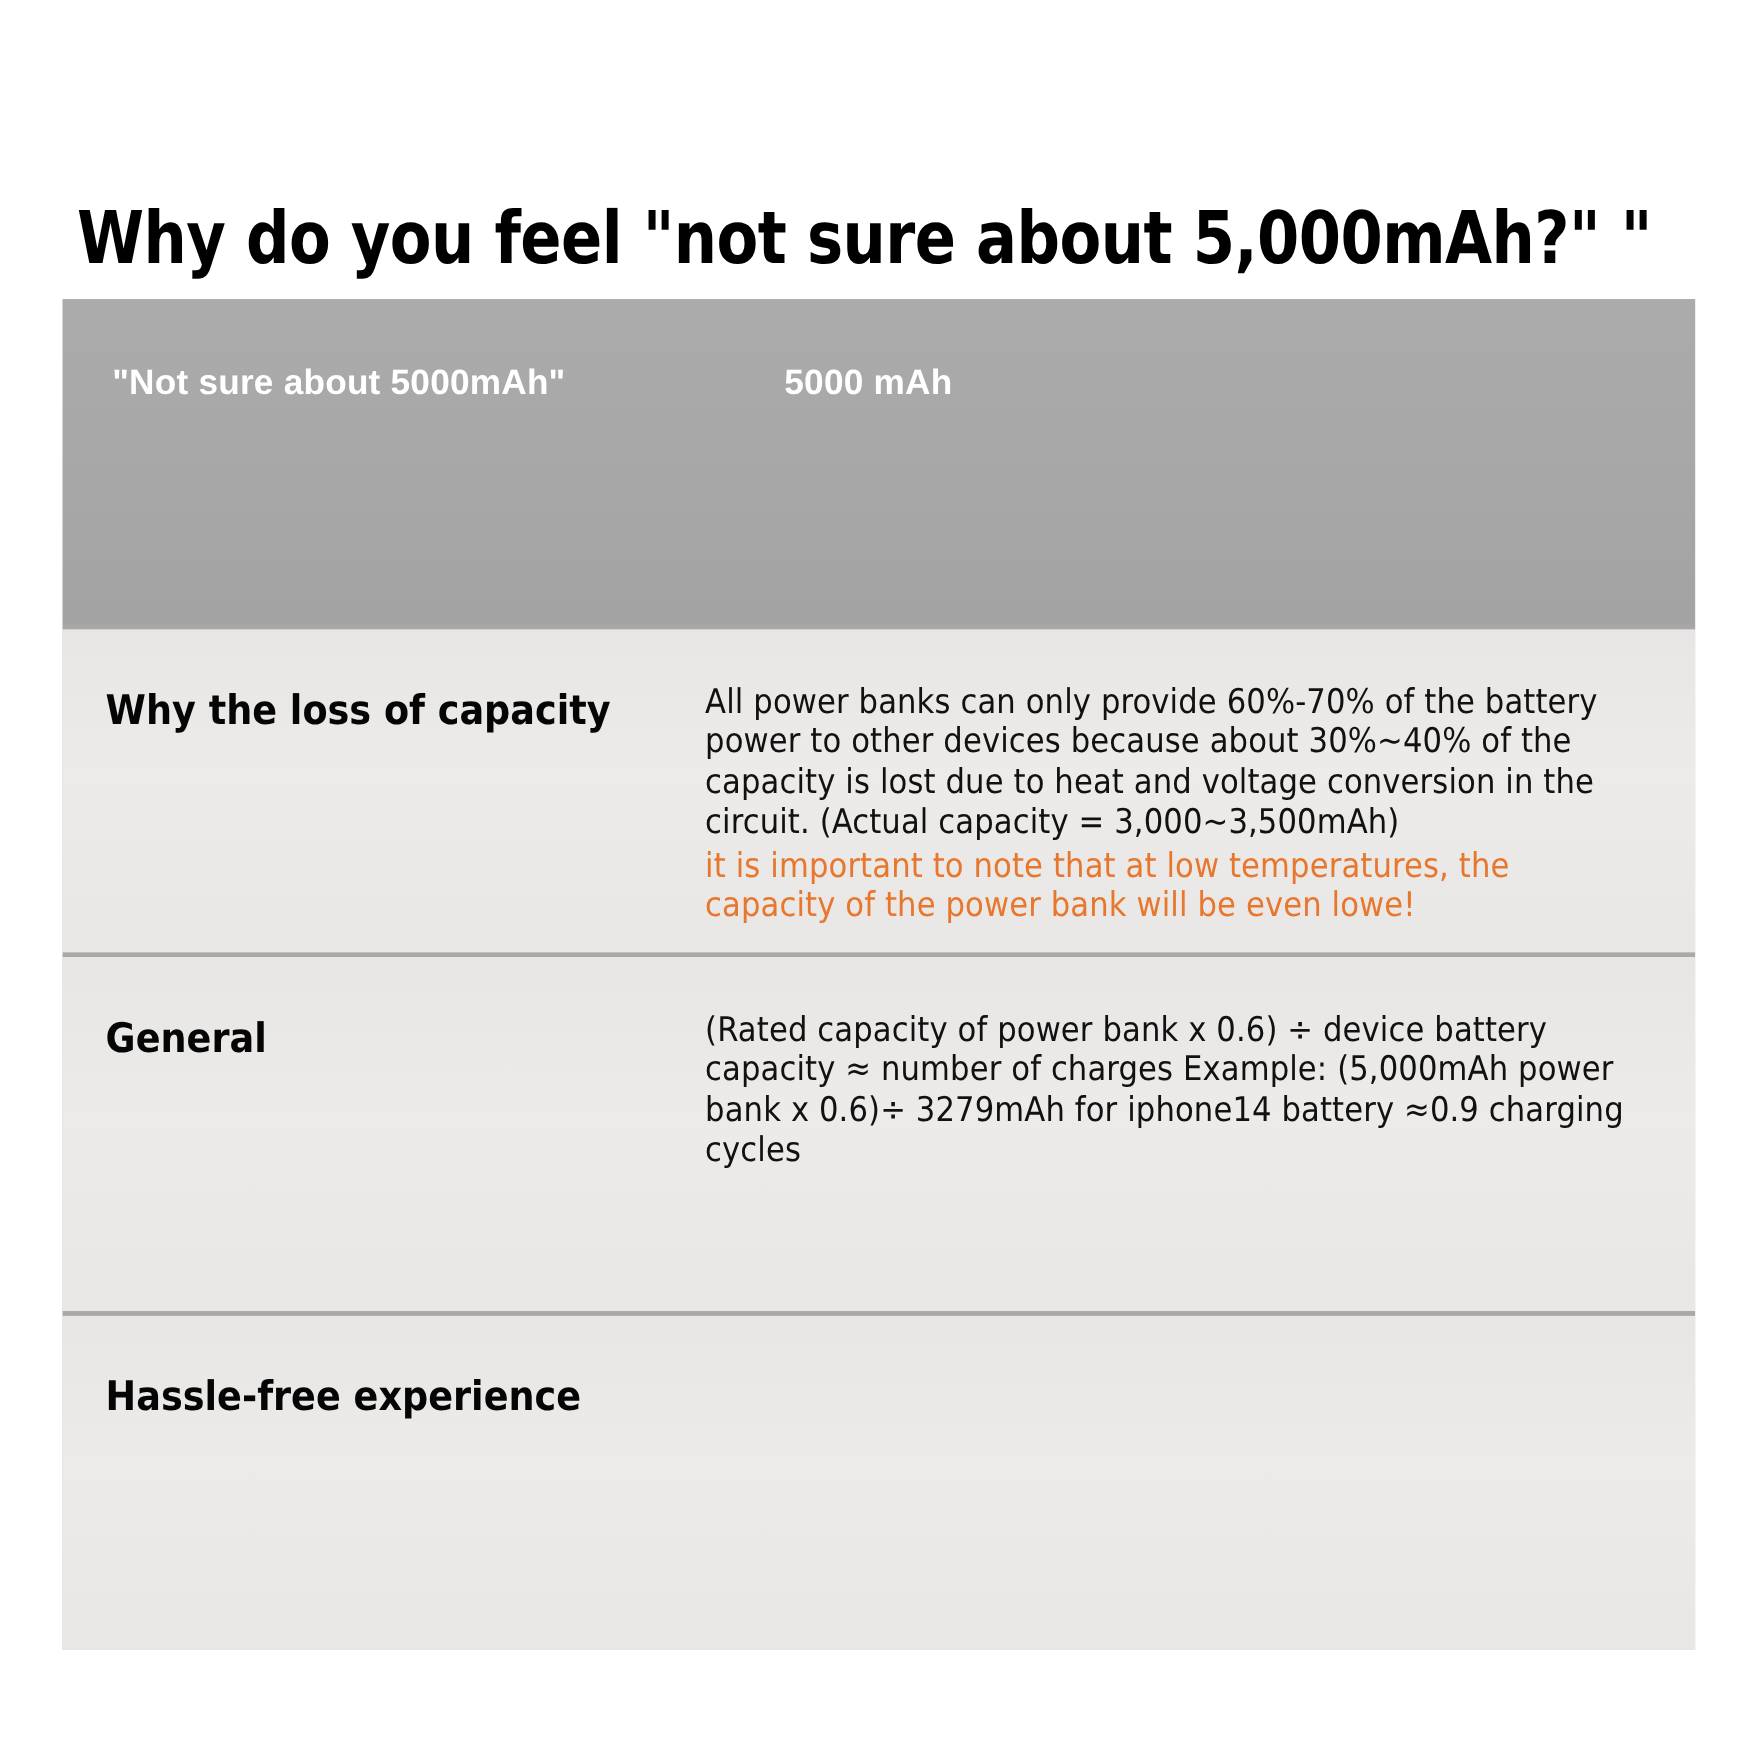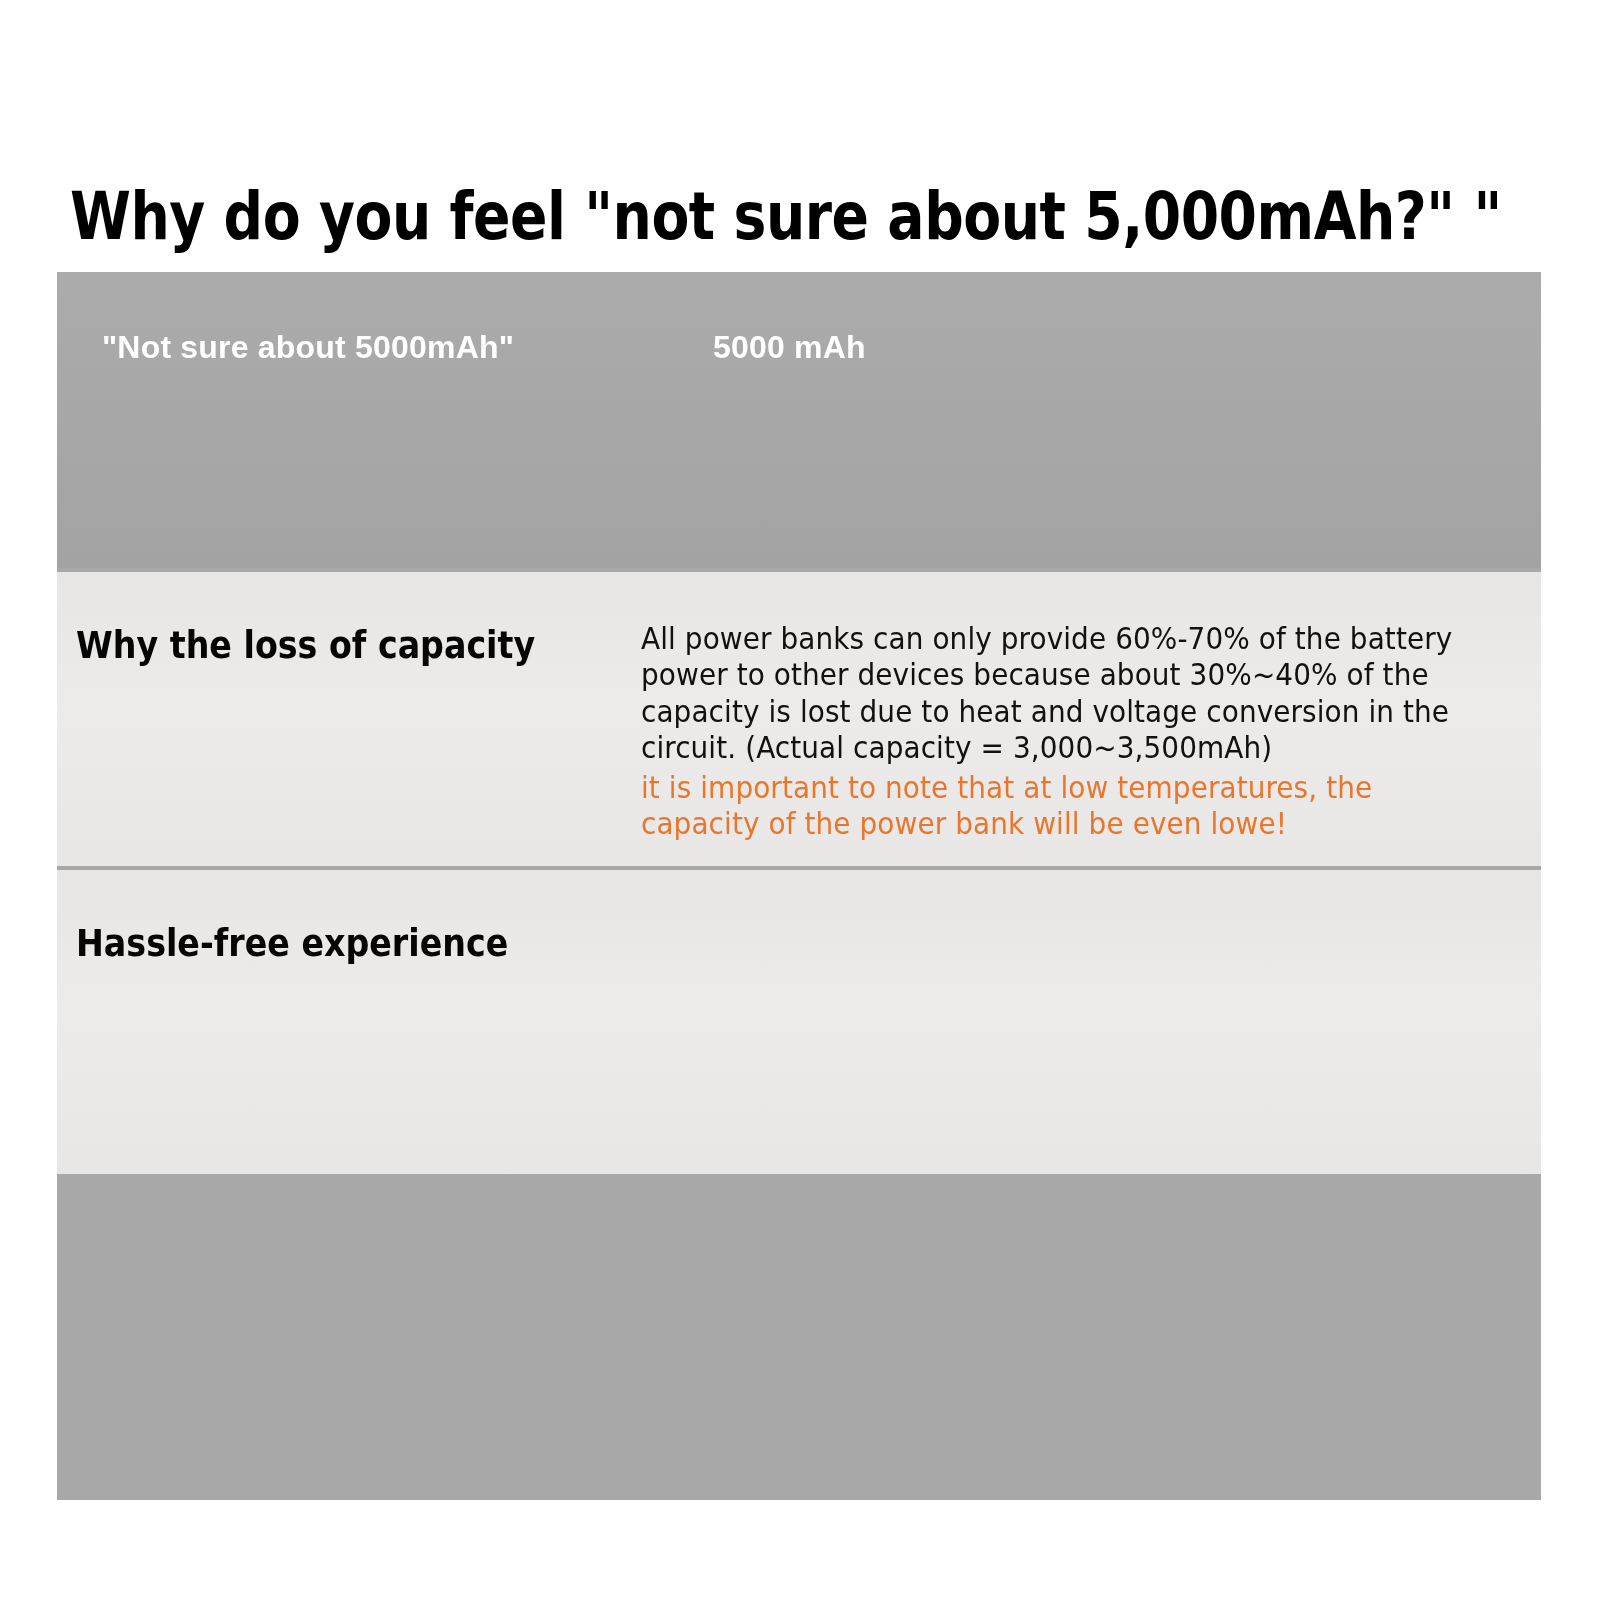--- a/index.html
+++ b/index.html
@@ -81,21 +81,21 @@
     border-top: 4px solid #a8a8a8;
     box-sizing: border-box;
     flex: 0 0 auto;
   }
   .row-capacity { height: 298px; }
   .row-general  { height: 326px; }
   .row-hassle   { height: 308px; gap: 32px; }
 
   .row-label-cell {
     flex: 0 0 584px;
-    padding-left: 19px;
+    padding-left: 39px;
     padding-top: 54px;
     box-sizing: border-box;
   }
   .row-label {
     font-family: "Liberation Sans Narrow", "DejaVu Sans Condensed", "Liberation Sans", sans-serif;
     font-weight: 700;
     font-size: 37px;
     line-height: 1.1;
     color: #050505;
     letter-spacing: 0px;
@@ -137,20 +137,28 @@
     <div class="table-row row-capacity">
       <div class="row-label-cell">
         <div class="row-label">Why the loss of capacity</div>
       </div>
       <div class="row-body-cell">
         <div class="row-body-text">All power banks can only provide 60%-70% of the battery power to other devices because about 30%~40% of the capacity is lost due to heat and voltage conversion in the circuit. (Actual capacity = 3,000~3,500mAh)</div>
         <div class="row-body-text warn">it is important to note that at low temperatures, the capacity of the power bank will be even lowe!</div>
       </div>
     </div>
 
+    <div class="table-row row-general">
+      <div class="row-label-cell">
+        <div class="row-label">General</div>
+      </div>
+      <div class="row-body-cell">
+        <div class="row-body-text">(Rated capacity of power bank x 0.6) ÷ device battery capacity ≈ number of charges Example: (5,000mAh power bank x 0.6)÷ 3279mAh for iphone14 battery ≈0.9 charging cycles</div>
+      </div>
+    </div>
 
     <div class="table-row row-hassle">
       <div class="row-label-cell">
         <div class="row-label">Hassle-free experience</div>
       </div>
     </div>
 
   </div>
 </div>
 

